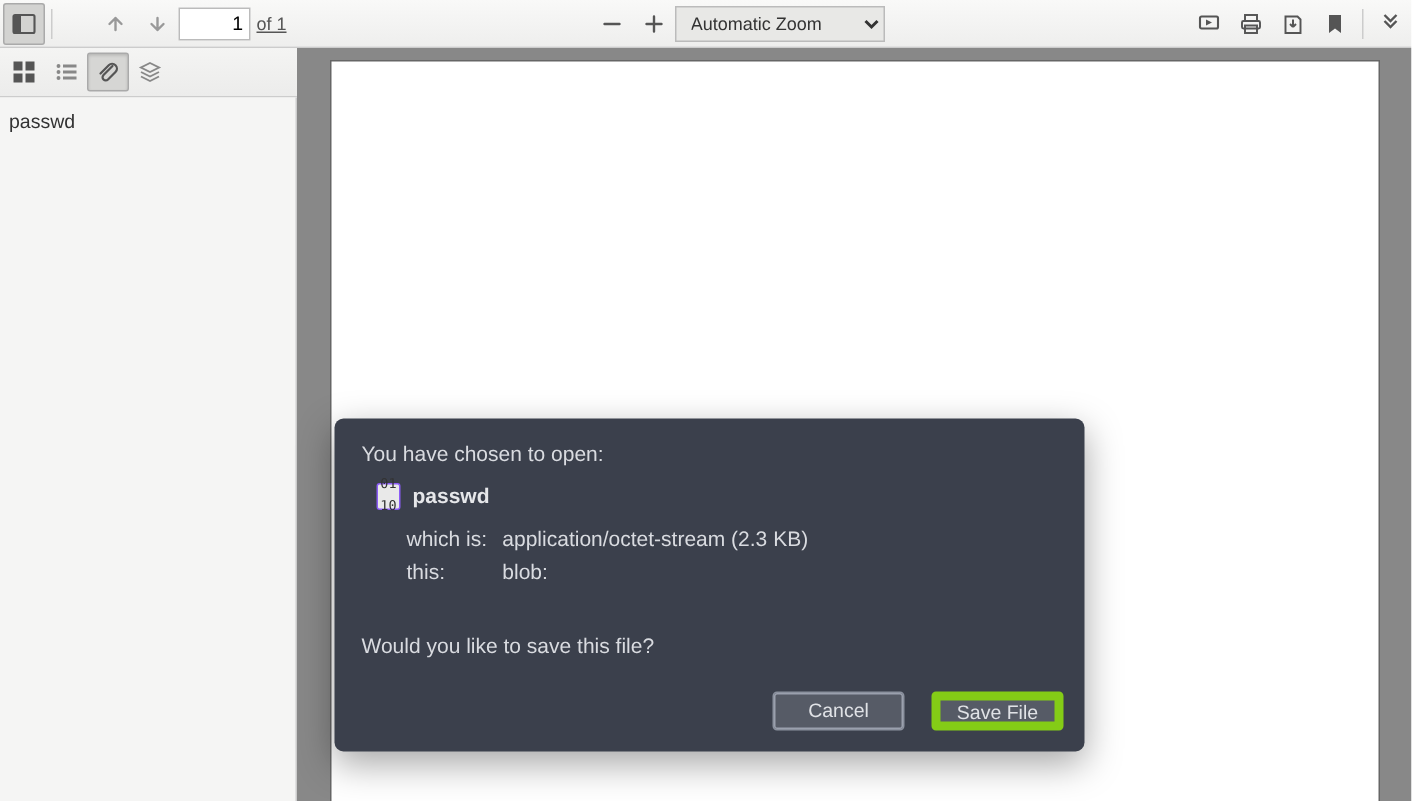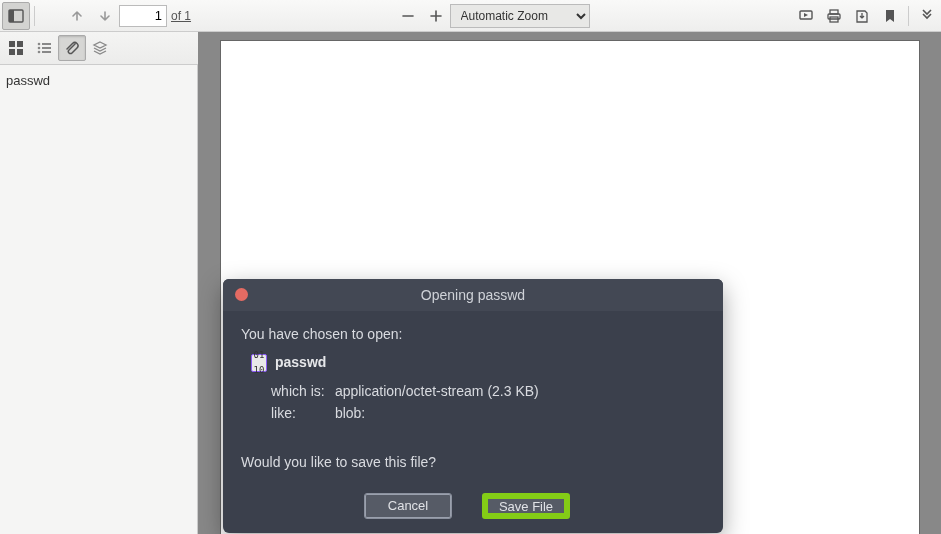--- a/index.html
+++ b/index.html
@@ -128,22 +128,22 @@
   .dlg-file-row { display: flex; align-items: center; gap: 8px; margin: 6px 0 6px 10px;}
   .file-icon {
     width: 16px; height: 18px; background:#e9e9e9; border-radius:2px;
     display:flex;align-items:center;justify-content:center;font-size:9px;color:#333;font-family:monospace;
     border:1px solid #8b5cf6;
   }
   .file-name { font-weight: 600; color:#e6e7ea;}
   .dlg-kv { margin-left: 30px; }
   .dlg-kv .k { display:inline-block; min-width:60px; }
   .dlg-actions {
-    display: flex; justify-content: center; gap: 30px;
-    padding: 6px 26px 14px 14px;
+    display: flex; justify-content: flex-end; gap: 18px;
+    padding: 6px 14px 14px 14px;
   }
   .dlg-btn {
     min-width: 88px; height: 26px;
     background: #565b66;
     border: 6px solid #84cc16;
     color: #e0e2e6;
     border-radius: 3px;
     font-size: 13px;
     cursor: pointer;
   }
@@ -264,36 +264,32 @@
 
 <div class="sidebar-body">
   <div class="attachment-item">passwd</div>
 </div>
 
 <div class="viewer">
   <div class="page-canvas"></div>
 </div>
 
 <div class="dialog">
-  <div class="dlg-titlebar">
-    <div class="dlg-close"></div>
-    <div class="dlg-title">Opening passwd</div>
-  </div>
   <div class="dlg-body">
     <div>You have chosen to open:</div>
     <div class="dlg-file-row">
       <div class="file-icon">01<br>10</div>
       <div class="file-name">passwd</div>
     </div>
     <div class="dlg-kv">
       <span class="k">which is:</span>
       <span>application/octet-stream (2.3 KB)</span>
     </div>
     <div class="dlg-kv">
-      <span class="k">like:</span>
+      <span class="k">this:</span>
       <span>blob:</span>
     </div>
     <div style="margin-top:26px">Would you like to save this file?</div>
   </div>
   <div class="dlg-actions">
     <button class="dlg-btn primary">Cancel</button>
     <button class="dlg-btn">Save File</button>
   </div>
 </div>
 

